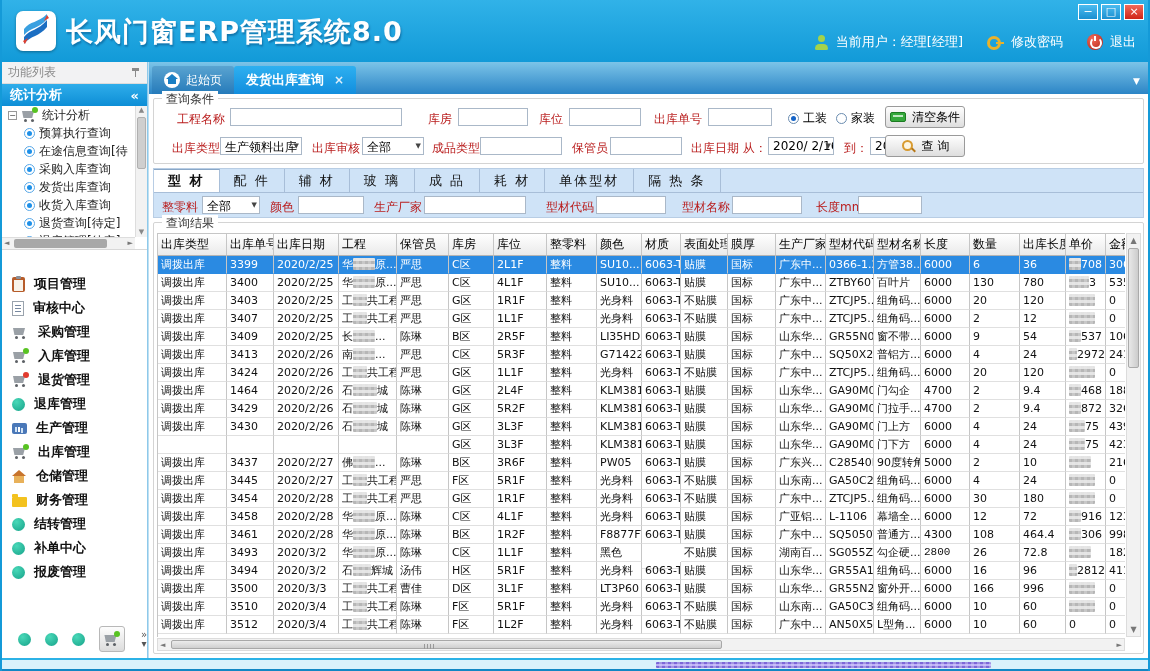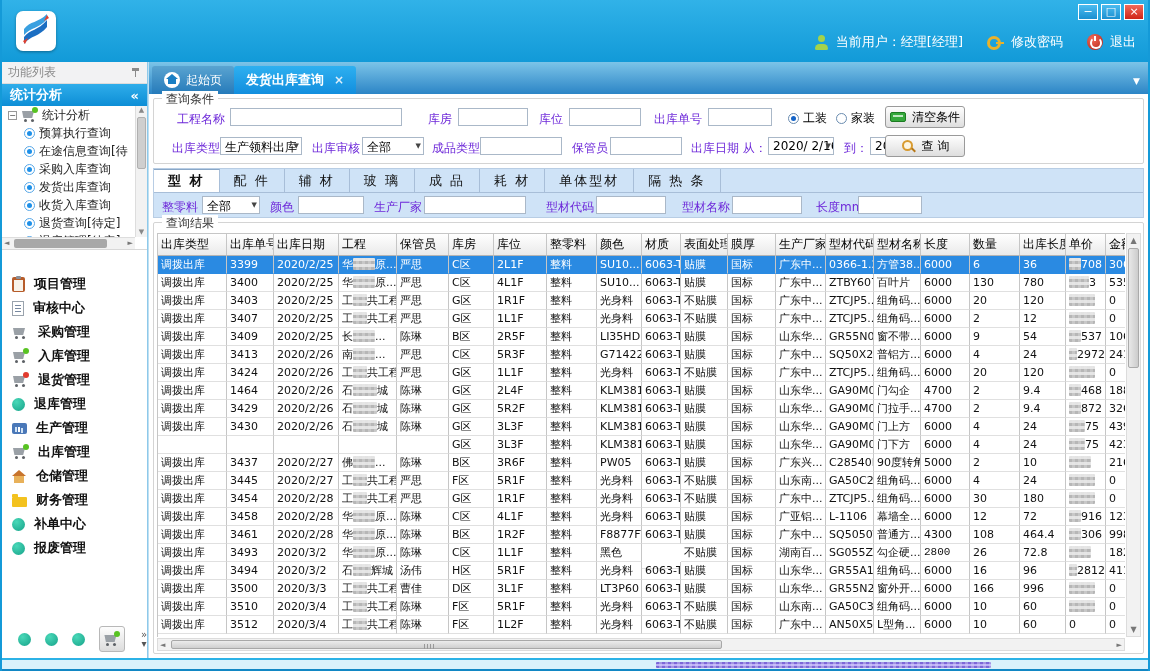--- a/index.html
+++ b/index.html
@@ -91,21 +91,21 @@
   .tabbar{position:absolute;left:0;top:0;right:0;height:32px;background:linear-gradient(#7cc4e8,#2c85c6);display:flex;align-items:flex-end;padding-left:3px;}
   .tab{height:28px;display:flex;align-items:center;gap:6px;padding:0 12px;color:#fff;font-size:12px;cursor:pointer;}
   .tab.home{background:rgba(20,90,150,.25);border-radius:3px 3px 0 0;}
   .tab.active{background:linear-gradient(#2eb0f0,#128ede);font-weight:bold;font-size:13px;border-radius:3px 3px 0 0;}
   .tab .x{font-size:12px;color:#dfeffa;margin-left:4px;cursor:pointer;}
   .tab-drop{position:absolute;right:8px;bottom:8px;color:#fff;font-size:9px;cursor:pointer;}
 
   .groupbox{position:absolute;border:1px solid #d4d4d4;border-radius:2px;}
   .groupbox .legend{position:absolute;top:-8px;left:8px;background:#fff;font-size:12px;color:#333;padding:0 4px;}
   .q-group{left:4px;top:36px;right:4px;height:66px;}
-  .q-label{position:absolute;font-size:12px;color:#6d28d9;white-space:nowrap;text-align:center;}
+  .q-label{position:absolute;font-size:12px;color:#b91c1c;white-space:nowrap;text-align:center;}
   .q-input{position:absolute;height:18px;border:1px solid #aab8c8;background:#fff;}
   .q-combo{position:absolute;height:18px;border:1px solid #aab8c8;background:#fff;font-size:12px;padding:1px 14px 0 4px;white-space:nowrap;overflow:hidden;cursor:pointer;}
   .q-combo::after{content:"▼";position:absolute;right:2px;top:4px;font-size:7px;color:#444;}
   .radio{position:absolute;display:flex;align-items:center;gap:4px;font-size:12px;cursor:pointer;}
   .radio .rb{width:11px;height:11px;border:1px solid #6a8cb0;border-radius:50%;background:#fff;position:relative;}
   .radio.on .rb::after{content:"";position:absolute;left:2px;top:2px;width:5px;height:5px;border-radius:50%;background:#1464c8;}
   .q-btn{position:absolute;width:80px;height:22px;background:linear-gradient(#fefefe,#dedede);border:1px solid #9a9a9a;border-radius:3px;display:flex;align-items:center;justify-content:center;gap:6px;font-size:12px;cursor:pointer;}
 
   .mat-band{position:absolute;left:4px;top:106px;right:4px;height:50px;background:#cfe3f7;border:1px solid #b8cde4;}
   .mat-tabs{display:flex;height:24px;border-bottom:1px solid #a8bed8;}
@@ -144,20 +144,21 @@
 
   <div class="titlebar">
     <div class="logo">
       <svg width="40" height="40" viewBox="0 0 40 40">
         <path d="M8 26 C14 18 22 20 31 9 L31 16 C23 26 15 24 8 33 Z" fill="#1b6ec2"></path>
         <path d="M8 18 C14 10 22 12 31 3 L31 8 C23 18 15 16 8 24 Z" fill="#3aa0e0"></path>
         <path d="M7 30 L12 27 L9 33 Z" fill="#e2402f"></path>
         <path d="M33 7 L28 10 L31 4 Z" fill="#e2402f"></path>
       </svg>
     </div>
+    <div class="app-title">长风门窗ERP管理系统8.0</div>
     <div class="winbtns">
       <div class="wbtn">−</div>
       <div class="wbtn">□</div>
       <div class="wbtn close">×</div>
     </div>
     <div class="userbar">
       <span class="i i-person"></span>
       <span>当前用户：经理[经理]</span>
       <span class="gap"></span>
       <span class="i i-key"></span>
@@ -266,20 +267,24 @@
           </span>
           <span>出库管理</span>
         </div>
         <div class="nav-item">
           <span class="i i-home"></span>
           <span>仓储管理</span>
         </div>
         <div class="nav-item">
           <span class="i i-folder"></span>
           <span>财务管理</span>
+        </div>
+        <div class="nav-item">
+          <span class="i i-dot"></span>
+          <span>结转管理</span>
         </div>
         <div class="nav-item">
           <span class="i i-dot"></span>
           <span>补单中心</span>
         </div>
         <div class="nav-item">
           <span class="i i-dot"></span>
           <span>报废管理</span>
         </div>
       </div>

